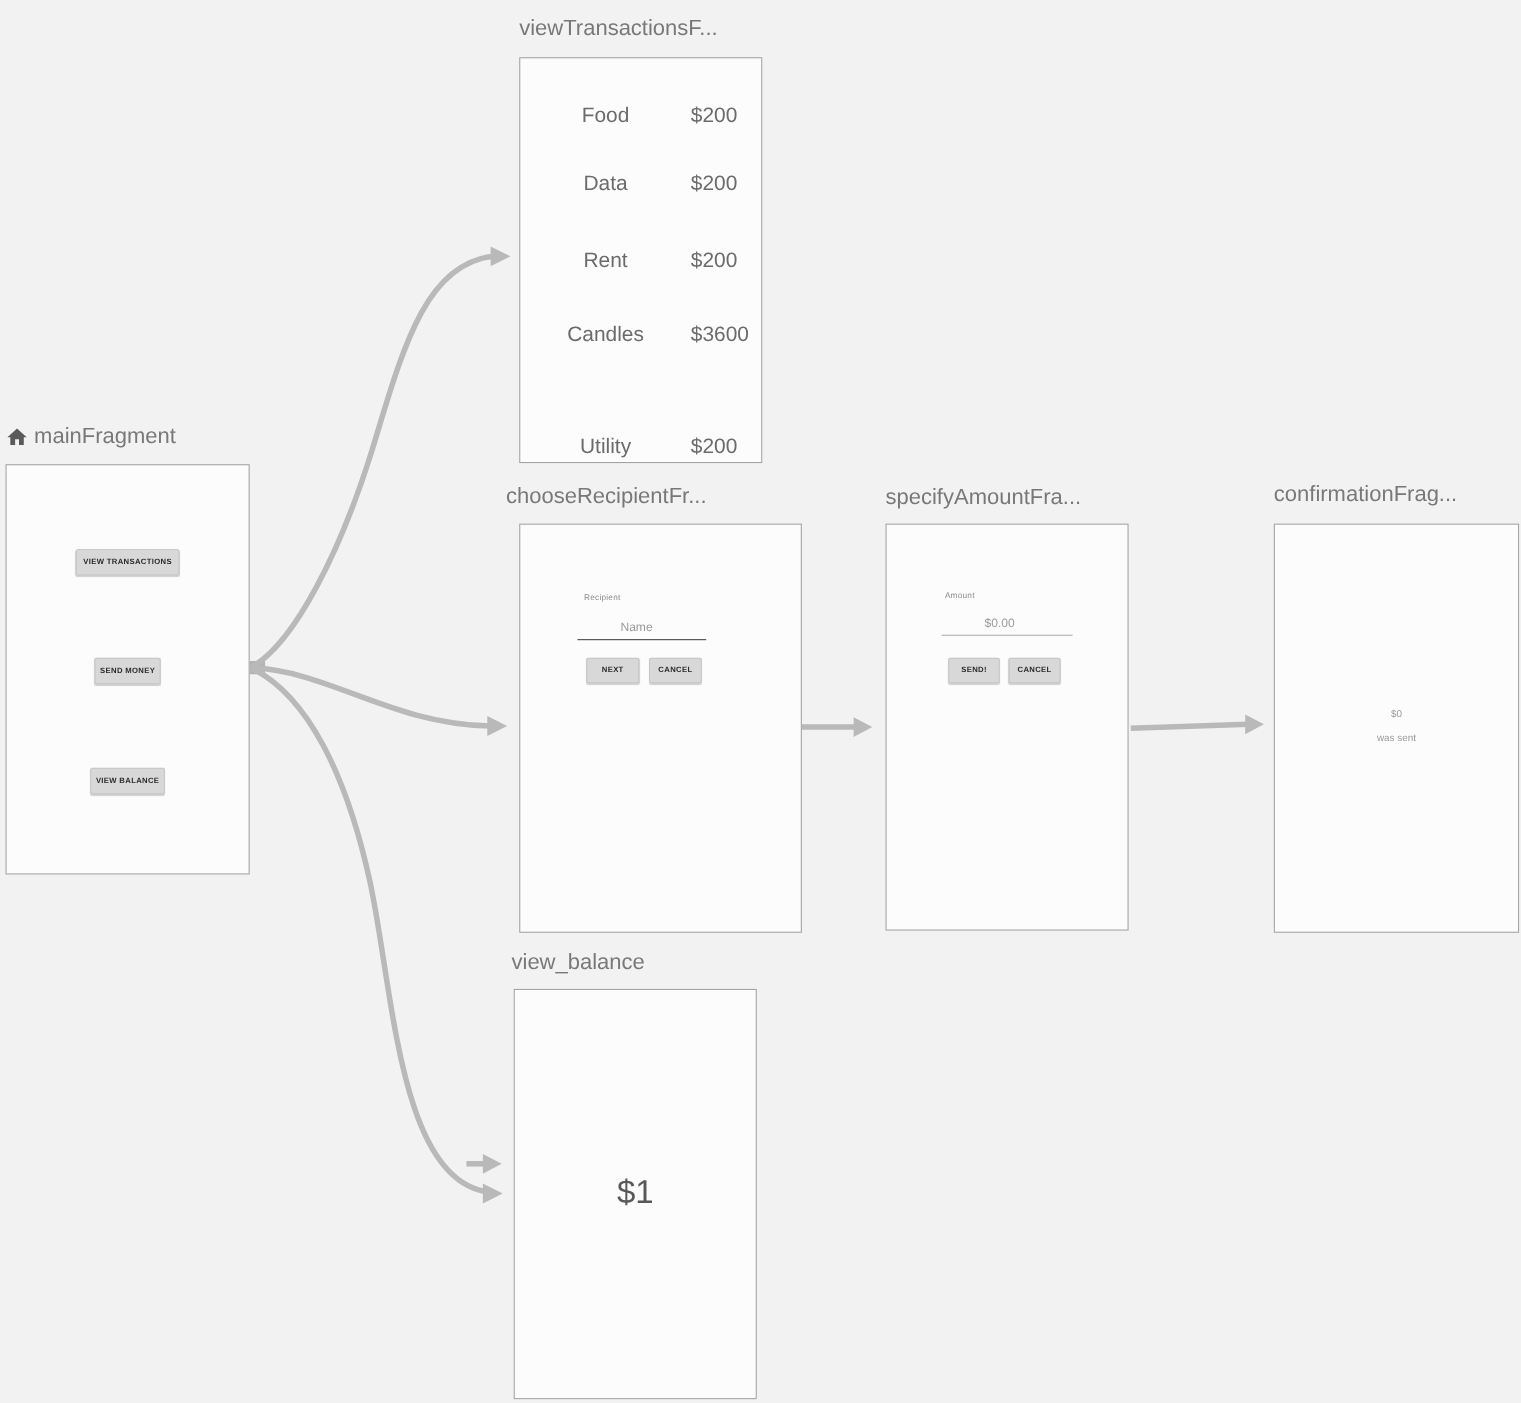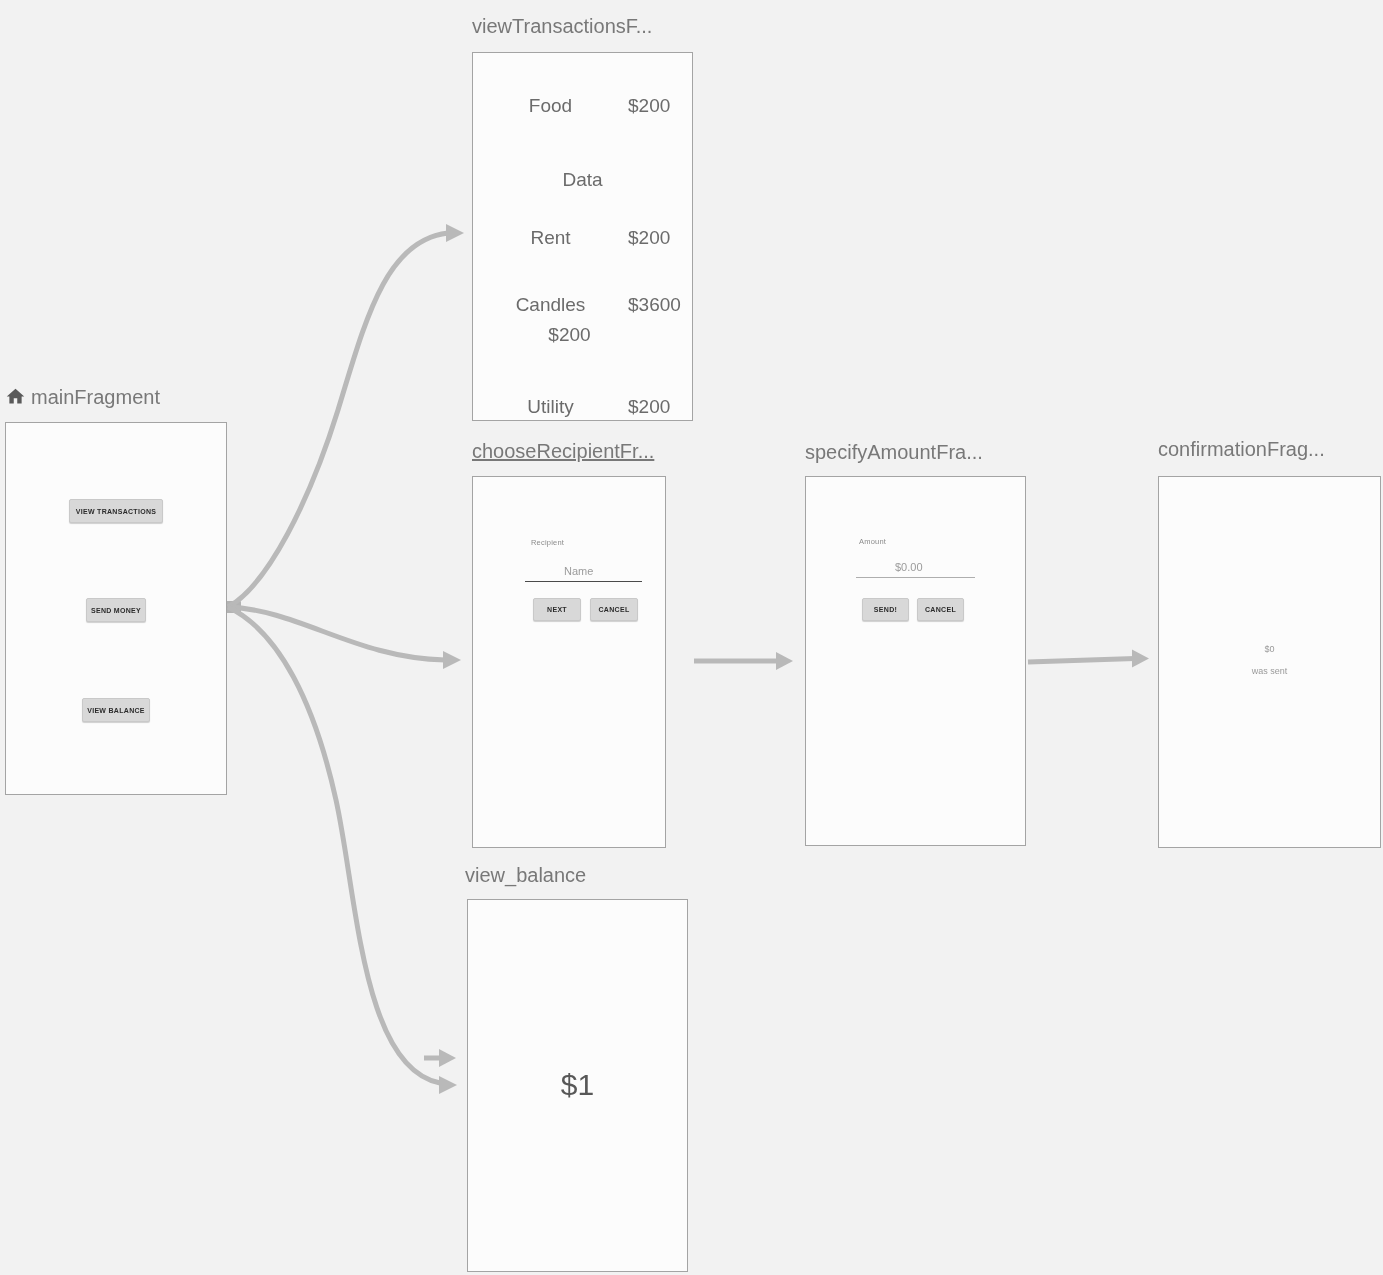--- a/index.html
+++ b/index.html
@@ -1,19 +1,19 @@
 <!DOCTYPE html>
 <html><head>
 <meta charset="utf-8">
 <style>
   html,body{margin:0;padding:0;background:#f2f2f2;font-family:"Liberation Sans",sans-serif;}
   .canvas{position:relative;width:1383px;height:1275px;background:#f2f2f2;overflow:hidden;}
   svg.arrows{position:absolute;left:0;top:0;width:1383px;height:1275px;}
 
-  .frag-title{position:absolute;display:flex;gap:5px;
+  .frag-title{position:absolute;display:flex;align-items:center;gap:5px;
     font-size:20px;color:#787878;white-space:nowrap;}
   .frag-title .home{width:21px;height:21px;flex:0 0 auto;}
 
   .frag-box{position:absolute;background:#fcfcfc;border:1.5px solid #a4a4a4;box-sizing:border-box;}
 
   .android-btn{position:absolute;display:flex;align-items:center;justify-content:center;
     background:#d8d8d8;border:1px solid #c9c9c9;border-radius:2px;
     box-shadow:0 1px 1px rgba(0,0,0,.18);
     font-size:7px;font-weight:bold;color:#2b2b2b;letter-spacing:.3px;white-space:nowrap;}
 
@@ -77,42 +77,42 @@
   </div>
 
   <div class="frag-title" style="left:472px;top:15px;">
     <span>viewTransactionsF...</span>
   </div>
   <div class="frag-box" style="left:472px;top:52px;width:221px;height:369px;">
     <div class="tx-row" style="top:40px;">
       <span class="tx-cat">Food</span>
       <span class="tx-amt">$200</span>
     </div>
-    <div class="tx-row" style="top:116px;flex-direction:column;">
+    <div class="tx-row" style="top:102px;">
       <span class="tx-cat">Data</span>
       <span class="tx-amt">$200</span>
     </div>
     <div class="tx-row" style="top:172px;">
       <span class="tx-cat">Rent</span>
       <span class="tx-amt">$200</span>
     </div>
     <div class="tx-row" style="top:239px;">
       <span class="tx-cat">Candles</span>
       <span class="tx-amt">$3600</span>
     </div>
     <div class="tx-row" style="top:305px;margin-top:36px;">
       <span class="tx-cat">Utility</span>
       <span class="tx-amt">$200</span>
     </div>
   </div>
 
-  <div class="frag-title" style="left:472px;top:440px;text-decoration:underline;">
+  <div class="frag-title" style="left:460px;top:440px;">
     <span>chooseRecipientFr...</span>
   </div>
-  <div class="frag-box" style="left:472px;top:476px;width:194px;height:372px;">
+  <div class="frag-box" style="left:472px;top:476px;width:257px;height:372px;">
     <div class="tiny-label" style="left:58px;top:61px;">Recipient</div>
     <div class="field-text" style="left:52px;top:88px;">Name</div>
     <div class="field-line" style="left:52px;top:104px;width:117px;background:#4a4a4a;"></div>
     <div class="android-btn" style="left:60px;top:121px;width:46px;height:21px;">NEXT</div>
     <div class="android-btn" style="left:117px;top:121px;width:46px;height:21px;">CANCEL</div>
   </div>
 
   <div class="frag-title" style="left:805px;top:441px;">
     <span>specifyAmountFra...</span>
   </div>

